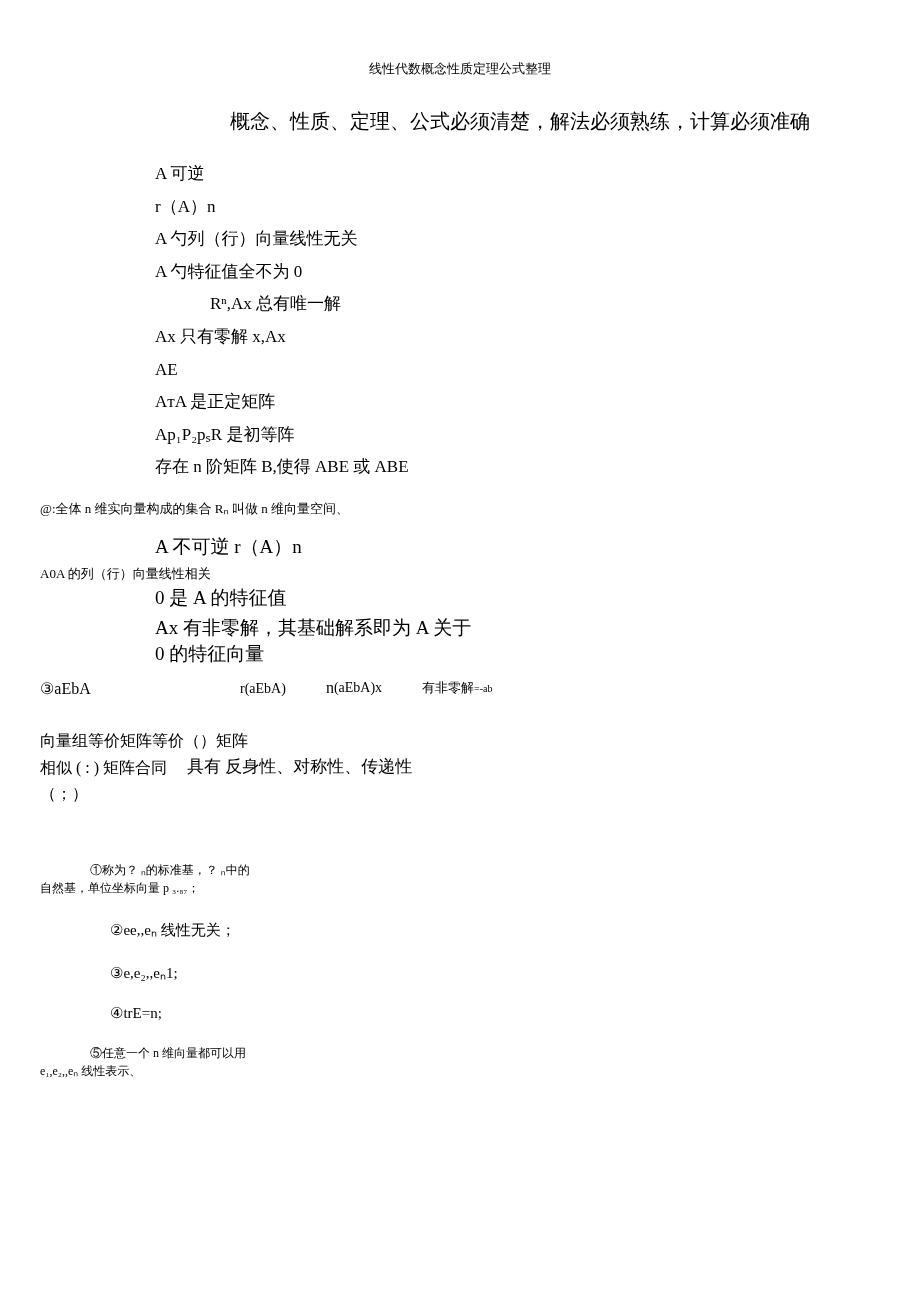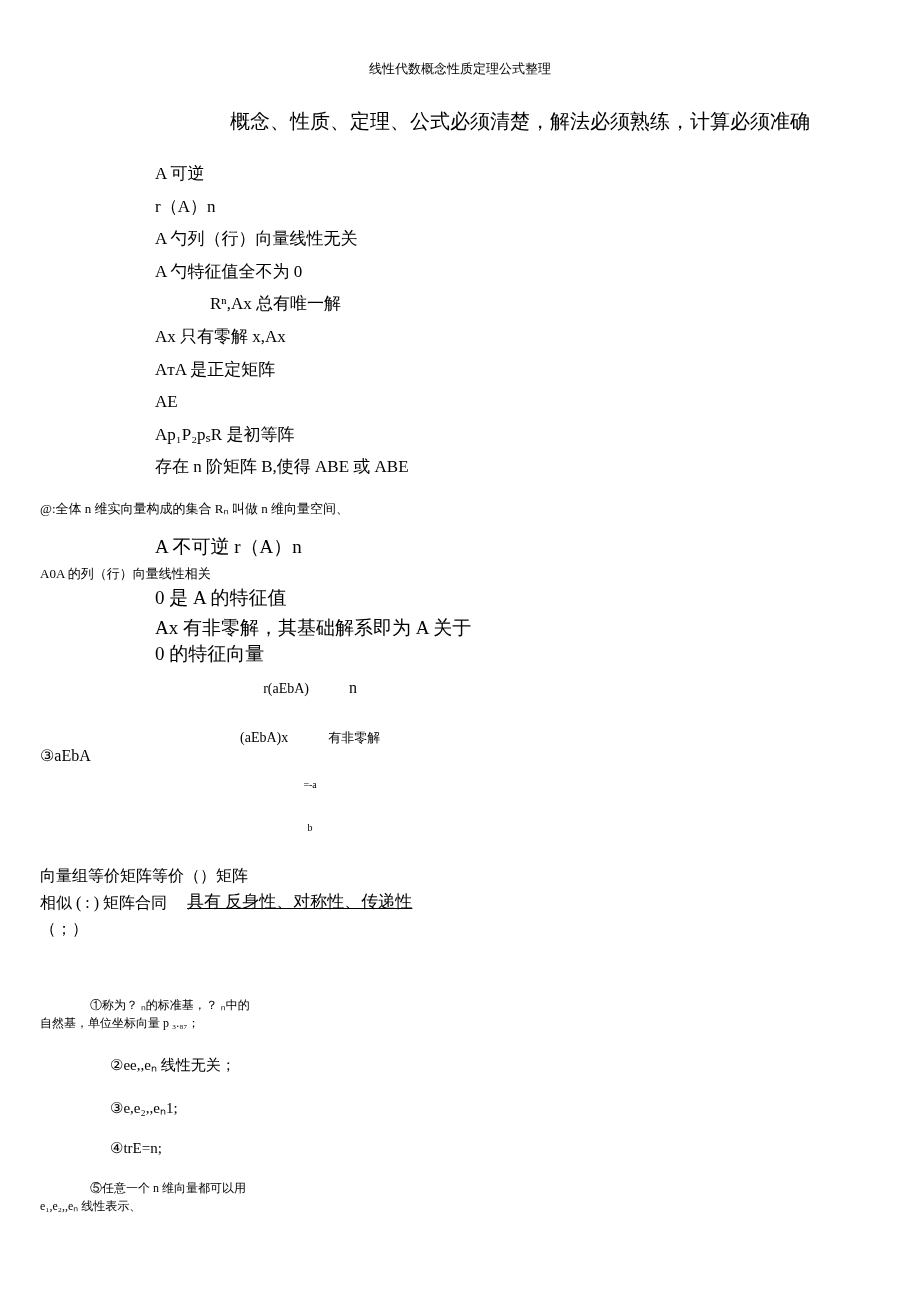--- a/index.html
+++ b/index.html
@@ -67,25 +67,24 @@
       display: flex;
       align-items: center;
       margin-top: 12px;
     }
     .frac-left {
       width: 90px;
       font-size: 16px;
     }
     .frac-mid {
       display: flex;
-      flex-direction: column;
+      flex-direction: row;
       align-items: center;
       font-size: 14px;
       margin-left: 110px;
-      gap: 32px;
     }
     .frac-right {
       font-size: 13px;
       margin-left: 40px;
     }
     .tiny {
       font-size: 10px;
       text-align: center;
     }
     .n-label {
@@ -98,21 +97,20 @@
       margin-left: 0;
       line-height: 1.6;
     }
     .equiv-row {
       display: flex;
       align-items: flex-end;
     }
     .equiv-right {
       font-size: 12px;
       margin-left: 20px;
-      text-decoration: underline;
     }
     .std-basis {
       margin-top: 55px;
       font-size: 12px;
       line-height: 1.5;
       margin-left: 50px;
       font-family: Liberation Serif, serif;
     }
     .std-item {
       margin-top: 22px;
@@ -136,22 +134,22 @@
 
 <div class="main-statement">概念、性质、定理、公式必须清楚，解法必须熟练，计算必须准确</div>
 
 <div class="list-block">
   <div class="list-item">A 可逆</div>
   <div class="list-item">r（A）n</div>
   <div class="list-item">A 勺列（行）向量线性无关</div>
   <div class="list-item">A 勺特征值全不为 0</div>
   <div class="list-item sub-indent">Rⁿ,Ax 总有唯一解</div>
   <div class="list-item">Ax 只有零解 x,Ax</div>
+  <div class="list-item">AE</div>
   <div class="list-item">AᴛA 是正定矩阵</div>
-  <div class="list-item">AE</div>
   <div class="list-item">Ap₁P₂pₛR 是初等阵</div>
   <div class="list-item">存在 n 阶矩阵 B,使得 ABE 或 ABE</div>
 </div>
 
 <div class="note-line">@:全体 n 维实向量构成的集合 Rₙ 叫做 n 维向量空间、</div>
 
 <div>
   <div class="indent-1">A 不可逆 r（A）n</div>
   <div class="mixed-line">A0A 的列（行）向量线性相关</div>
   <div class="indent-1">0 是 A 的特征值</div>

